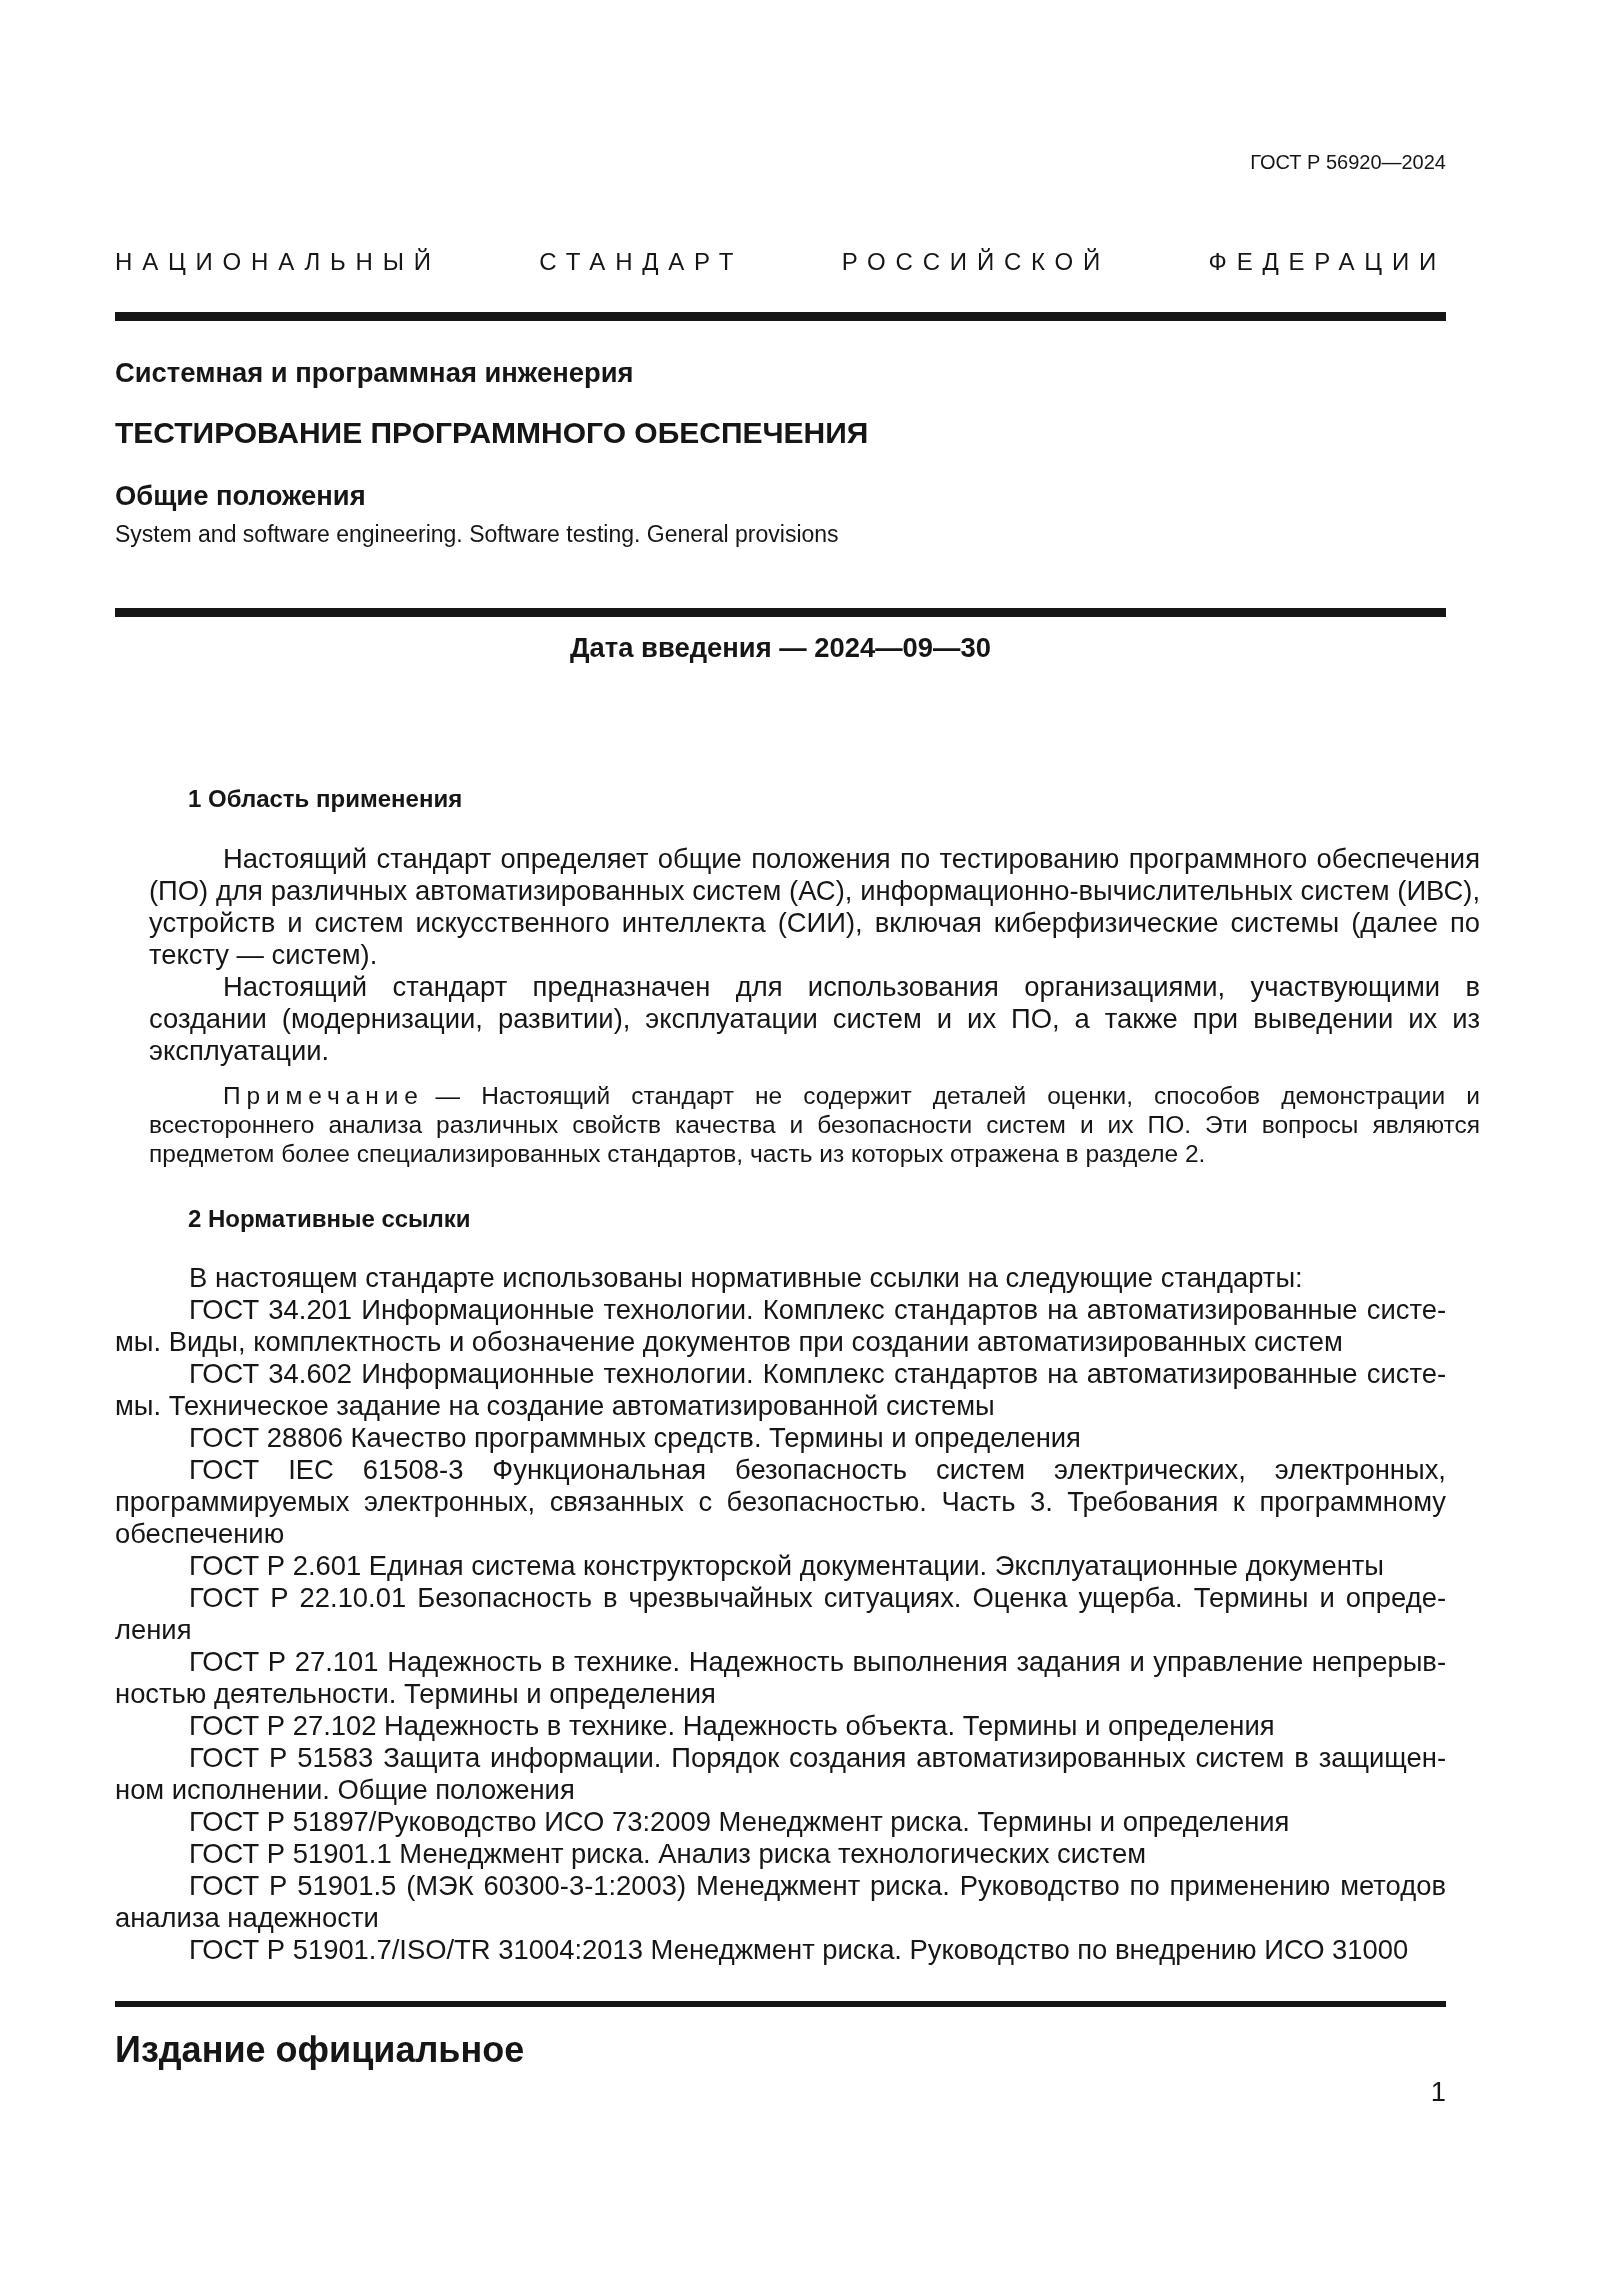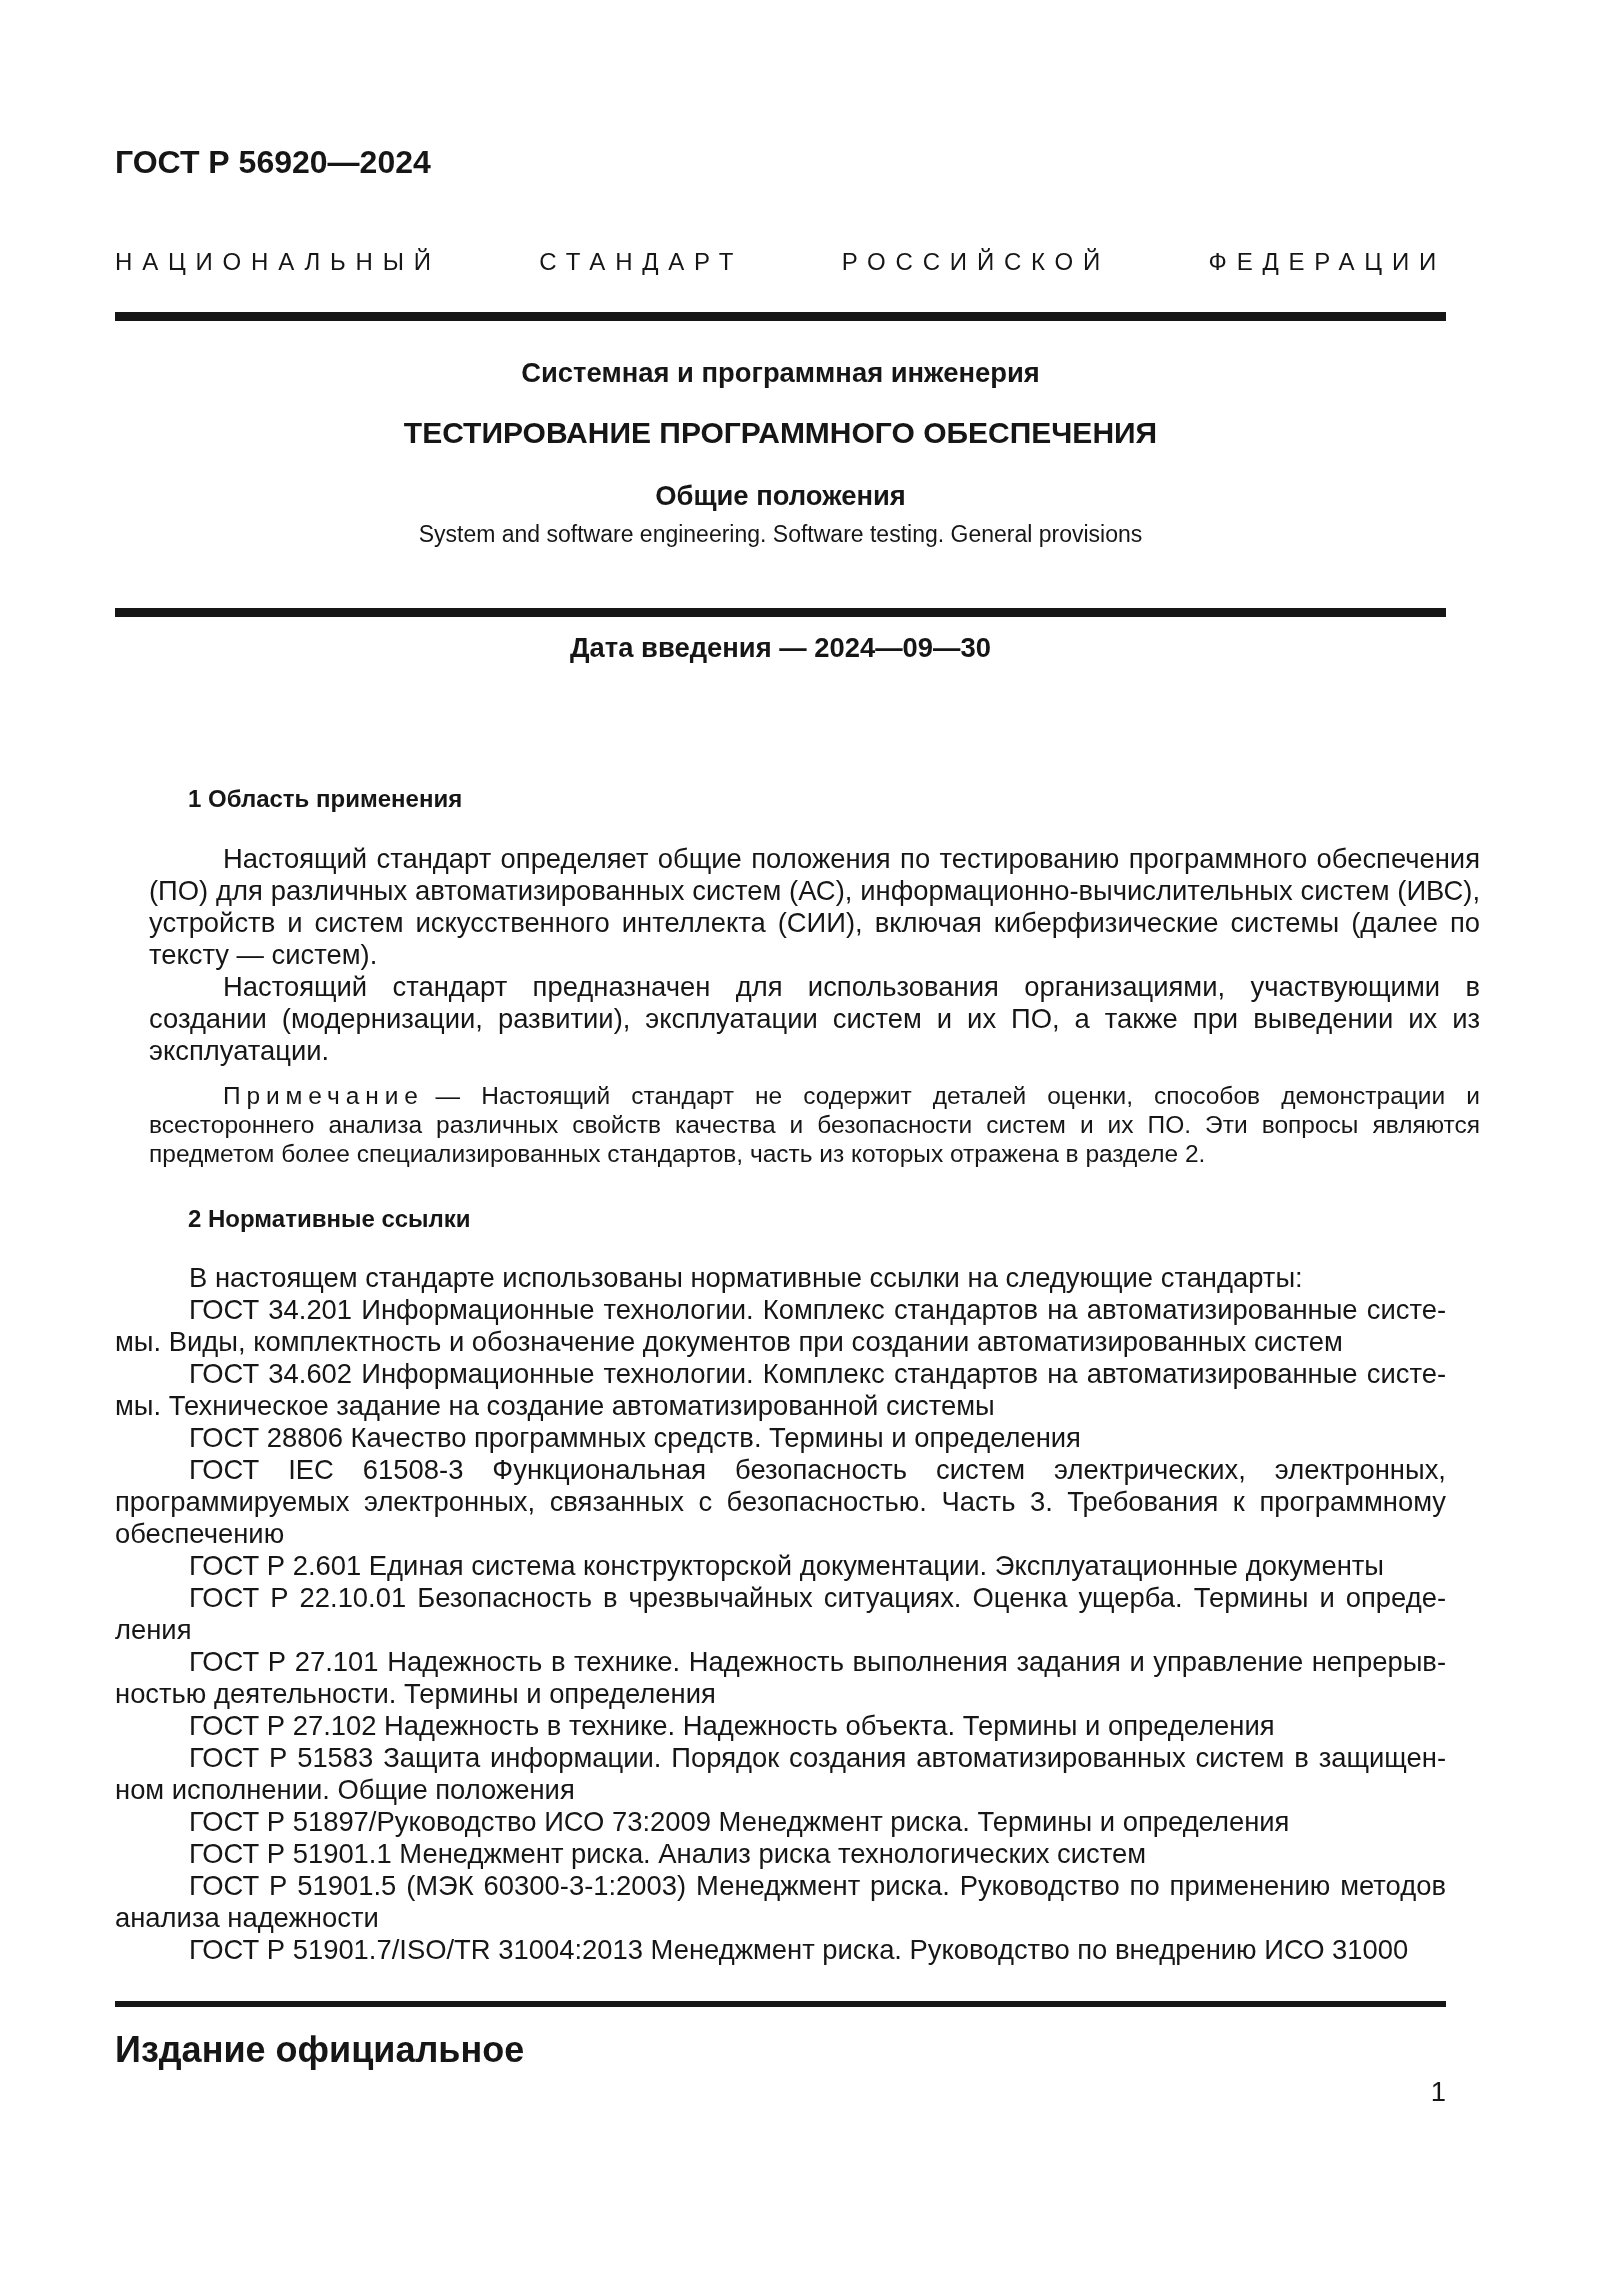--- a/index.html
+++ b/index.html
@@ -6,33 +6,33 @@
   .page {
     position:relative;
     width:1621px; height:2293px;
     background:#ffffff;
     color:#161616;
     font-family:"Liberation Sans", sans-serif;
     overflow:hidden;
   }
   .doc-number {
     position:absolute; top:145px; left:115px; width:1331px;
-    text-align:left; font-weight:bold; font-size:32px; line-height:35px;
+    text-align:right; font-weight:normal; font-size:20px; line-height:35px;
   }
   .std-type {
     position:absolute; top:245px; left:115px; width:1331px;
     font-size:24px; line-height:33px; font-weight:400;
     letter-spacing:9.8px;
     text-align:justify; text-align-last:justify;
   }
   .rule { position:absolute; left:115px; width:1331px; background:#161616; }
   .rule-1 { top:312px; height:8.8px; }
   .rule-2 { top:608px; height:8.8px; }
   .rule-footer { top:2001px; height:5.9px; }
-  .center-line { position:absolute; left:115px; width:1331px; text-align:center; }
+  .center-line { position:absolute; left:115px; width:1331px; text-align:left; }
   .subject   { top:357px; font-size:27.4px; font-weight:bold; }
   .main-title{ top:416px; font-size:30px; font-weight:bold; }
   .subtitle  { top:480px; font-size:27.4px; font-weight:bold; }
   .title-en  { top:521px; font-size:23px; font-weight:normal; }
   .date-line {
     position:absolute; top:632px; left:115px; width:1331px;
     text-align:center; font-weight:bold; font-size:27.4px;
   }
   .sec-h {
     position:absolute; left:188px; margin:0;

